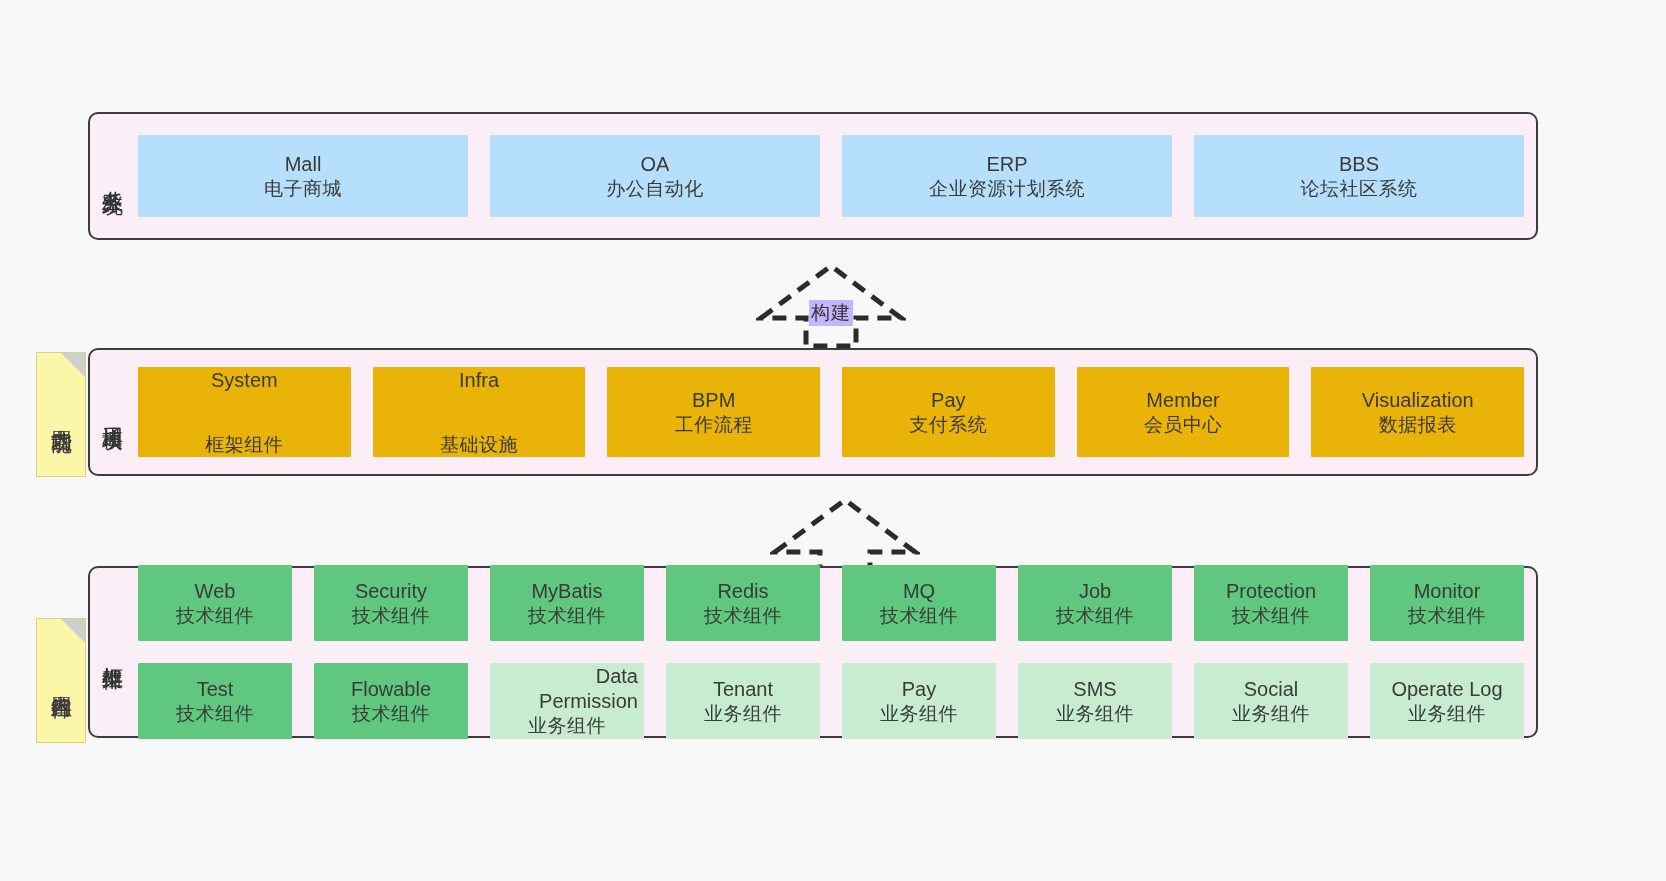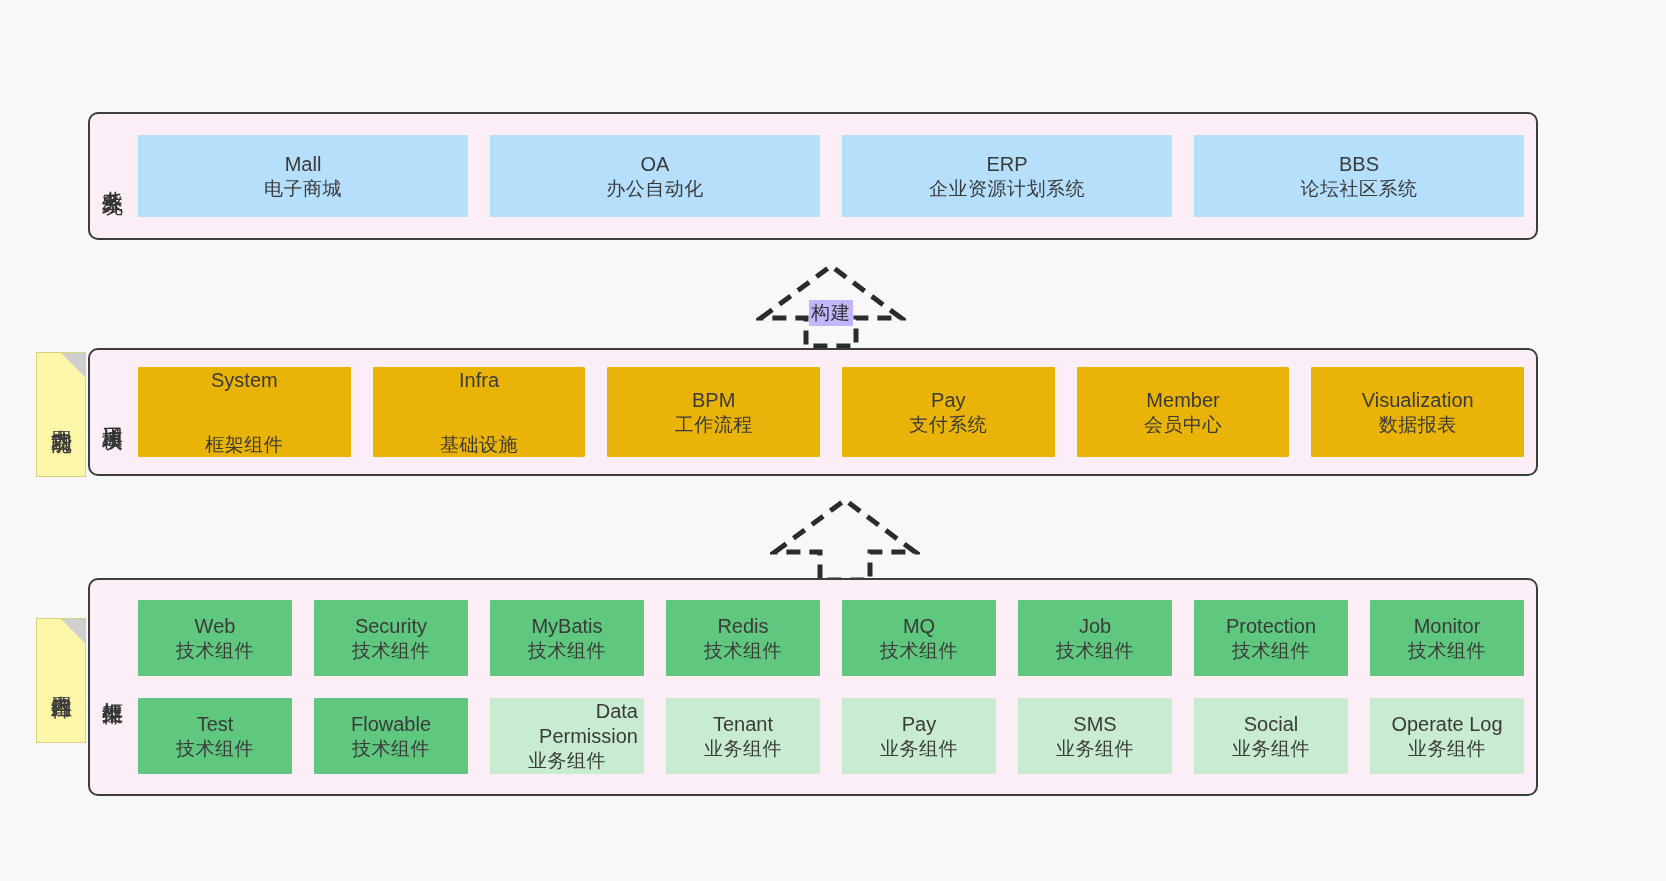--- a/index.html
+++ b/index.html
@@ -210,21 +210,21 @@
 
   <div class="arrow-wrap" style="left:770px; top:492px; width:150px; height:92px;">
     <svg width="150" height="92" viewBox="0 0 150 92" aria-hidden="true">
       <path d="M 5 60 L 75 8 L 145 60 L 100 60 L 100 88 L 50 88 L 50 60 Z" fill="none" stroke="#2b2b2b" stroke-width="5" stroke-dasharray="14,9" stroke-linejoin="miter"></path>
     </svg>
     <span class="arrow-label" style="top:42px;margin-top:46px;">实现</span>
   </div>
 
   <div class="note" style="left:36px; top:618px; width:50px; height:125px;">内置组件</div>
 
-  <div class="layer fw" style="left:88px; top:578px; width:1450px; height:218px;">
+  <div class="layer fw" style="left:88px; top:566px; width:1450px; height:172px;">
     <div class="layer-title">框架组件</div>
     <div class="layer-body">
 
       <div class="row">
         <div class="node tech">
           <span class="n-en">Web</span>
           <span class="n-cn">技术组件</span>
         </div>
         <div class="node tech">
           <span class="n-en">Security</span>

